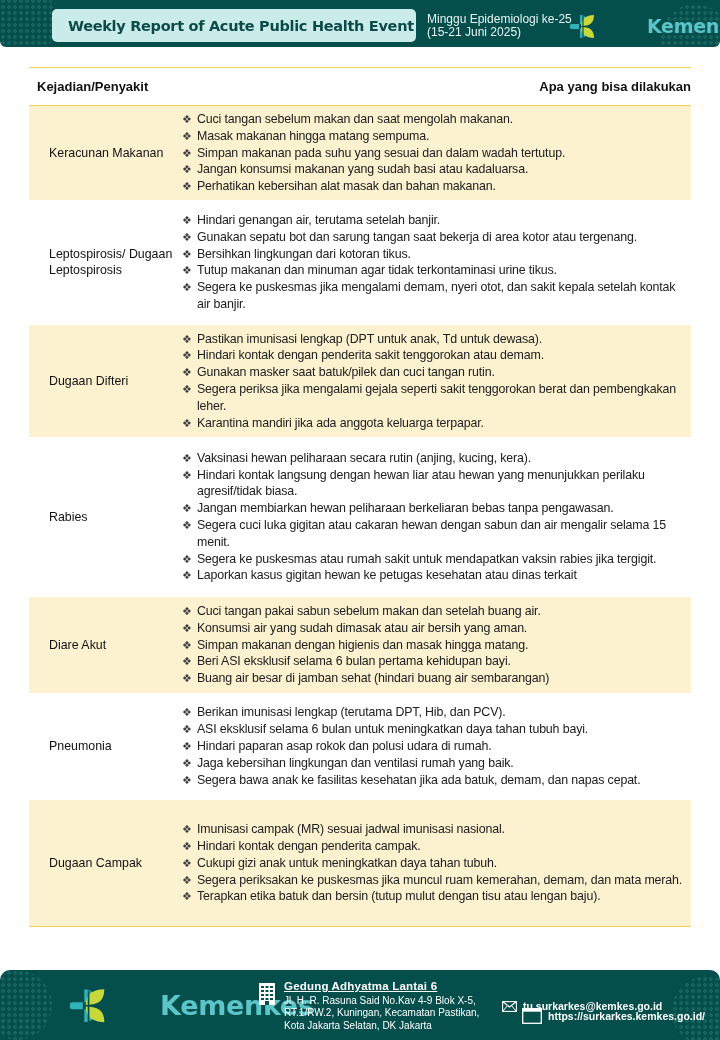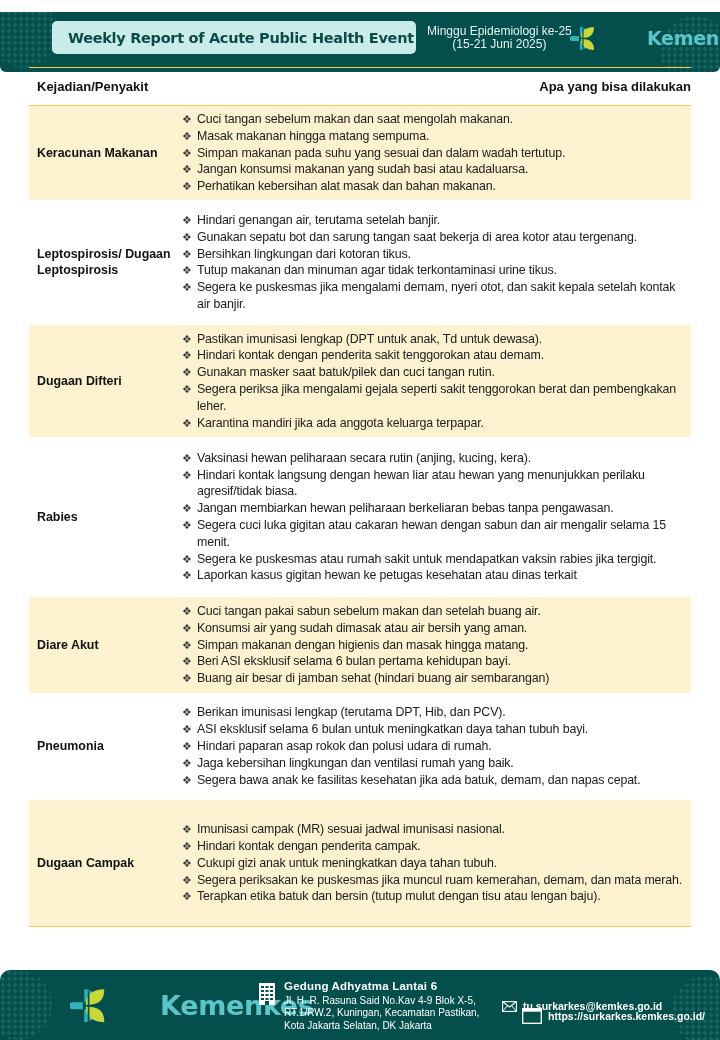--- a/index.html
+++ b/index.html
@@ -1,24 +1,23 @@
 <!DOCTYPE html>
 <html><head>
 <meta charset="utf-8">
 <style>
   * { box-sizing: border-box; margin: 0; padding: 0; }
   html, body { width: 720px; height: 1040px; background: #ffffff; overflow: hidden; }
   body { position: relative; font-family: "Liberation Sans", sans-serif; color: #1a1a1a; }
 
   
   .header {
-    position: absolute; left: 0; top: 12px; width: 720px; height: 60px;
+    position: absolute; left: 0; top: 0; width: 720px; height: 47px;
     background: #044e4c; border-bottom-left-radius: 6px; border-bottom-right-radius: 6px;
     overflow: hidden;
-    text-align: center;
   }
   .pattern {
     position: absolute; width: 70px; height: 70px; opacity: 0.35;
     background-image: radial-gradient(circle, #3b8b85 1.6px, transparent 2px);
     background-size: 6px 6px;
     border-radius: 50%;
   }
   .title-box {
     position: absolute; left: 52px; top: 9px; width: 364px; height: 33px;
     background: #c9ecea; border-radius: 5px;
@@ -49,21 +48,21 @@
   .report-table th {
     height: 38px; font-size: 13px; font-weight: bold; text-align: left;
     border-top: 1.5px solid #f0cf57; border-bottom: 1.5px solid #f0cf57;
     color: #111;
   }
   .report-table th.col1 { padding-left: 8px; width: 152px; }
   .report-table th.col2 { text-align: right; }
   .report-table td { vertical-align: middle; font-size: 12.4px; }
   .report-table tr.shaded td { background: #fdf2d0; }
   .report-table tr.last td { border-bottom: 1.5px solid #f0cf57; }
-  .disease { padding-left: 8px; font-weight: bold; font-size: 12.8px; line-height: 16px; color: #111; }
+  .disease { padding-left: 20px; font-weight: normal; font-size: 12.8px; line-height: 16px; color: #111; }
   .actions { padding: 5px 4px 5px 0; }
   .actions ul { list-style: none; }
   .actions li {
     position: relative; padding-left: 16px; line-height: 16.8px; color: #202020;
     letter-spacing: -0.15px;
   }
   .bullet {
     position: absolute; left: 1px; top: 0; font-size: 11px; color: #3c3c3c;
   }
 
@@ -72,21 +71,21 @@
     position: absolute; left: 0; top: 970px; width: 720px; height: 70px;
     background: #044e4c; border-top-left-radius: 10px; border-top-right-radius: 10px;
     overflow: hidden;
   }
   .logo-footer { left: 70px; top: 15px; }
   .logo-footer .logo-text { font-size: 27px; margin-left: 6px; }
   .building-icon { position: absolute; left: 258px; top: 12px; }
   .address {
     position: absolute; left: 284px; top: 10px; color: #ffffff; line-height: 12.6px;
   }
-  .address .addr-title { font-weight: bold; font-size: 11.5px; margin-bottom: 2px; letter-spacing: 0.2px; }
+  .address .addr-title { font-weight: bold; font-size: 11.5px; margin-bottom: 2px; letter-spacing: 0.2px; text-decoration: underline; }
   .address .addr-line { font-size: 10px; }
   .contact { position: absolute; left: 502px; color: #ffffff; font-size: 10.5px; font-weight: bold; display: flex; align-items: center; }
   .contact-email { top: 30px; }
   .contact-web { top: 38px; margin-left: 20px; }
   .contact svg { margin-right: 6px; }
 </style>
 </head>
 <body>
 
 <div class="header">

